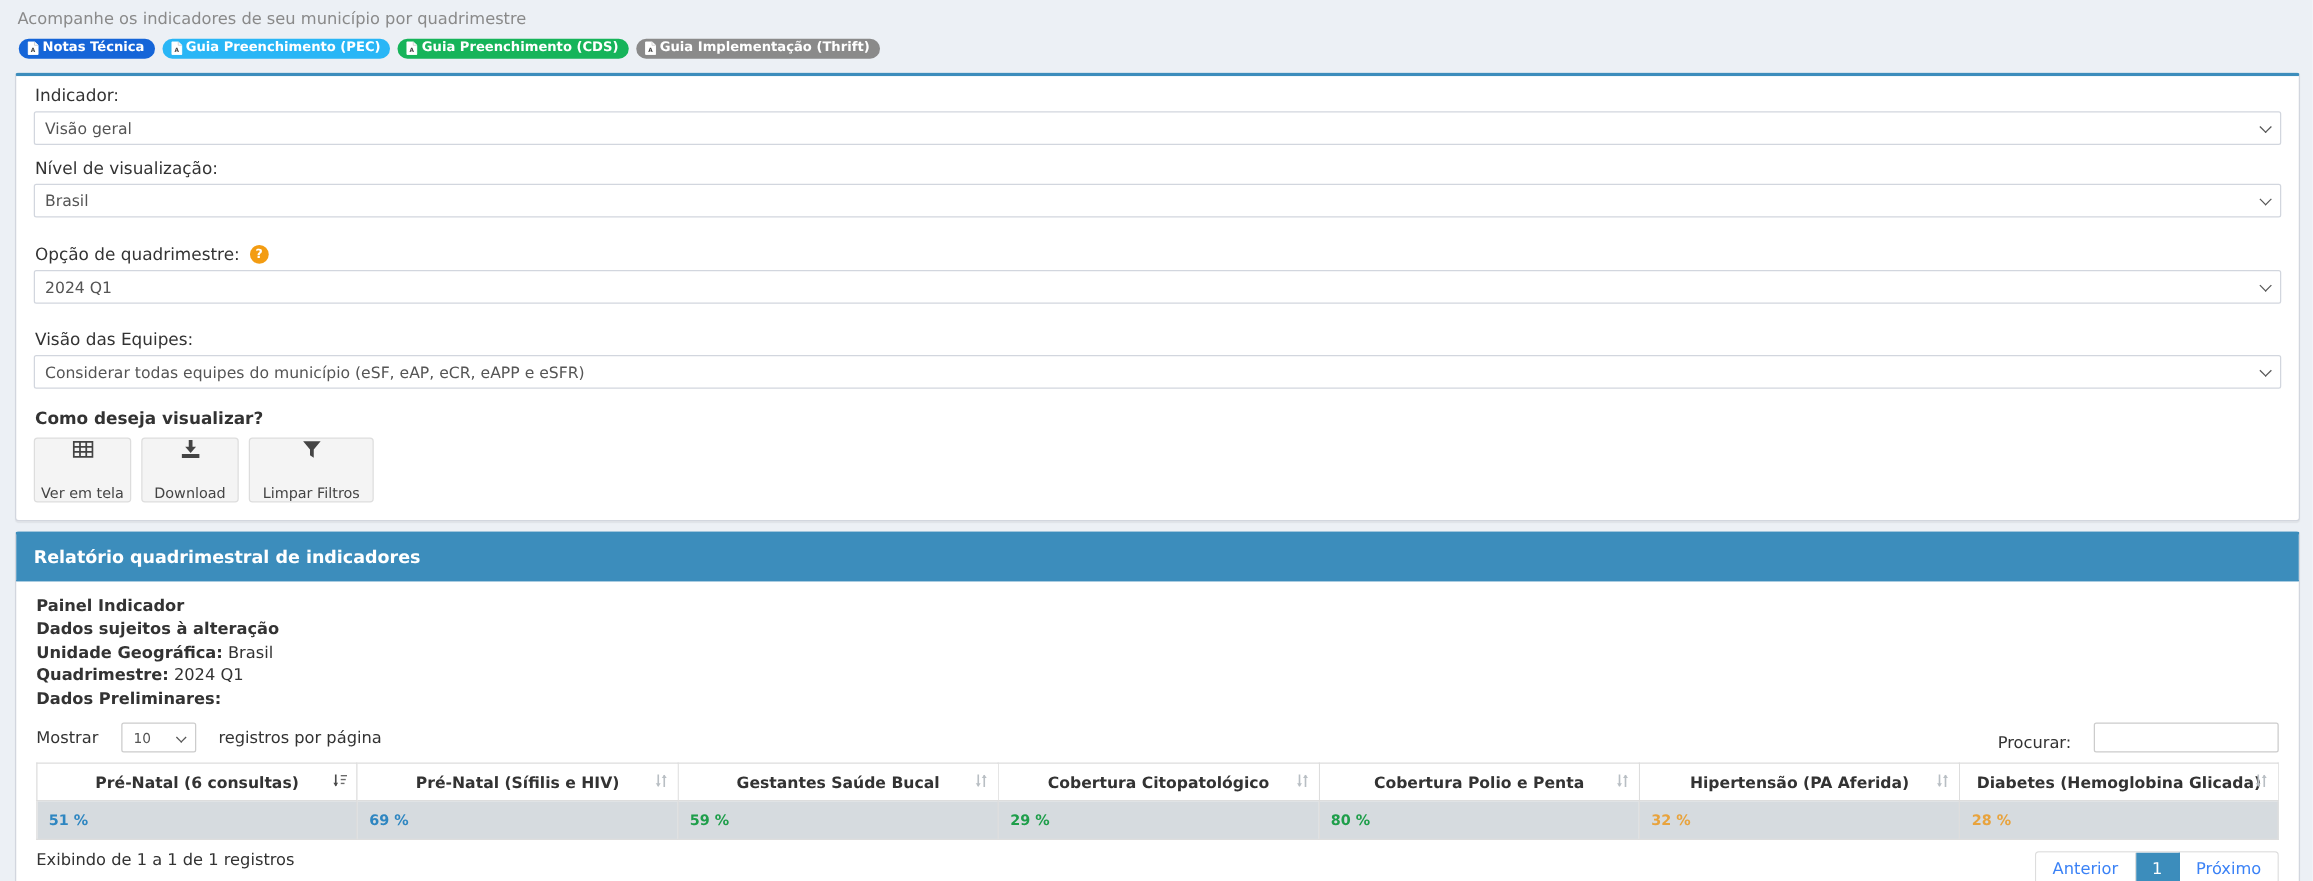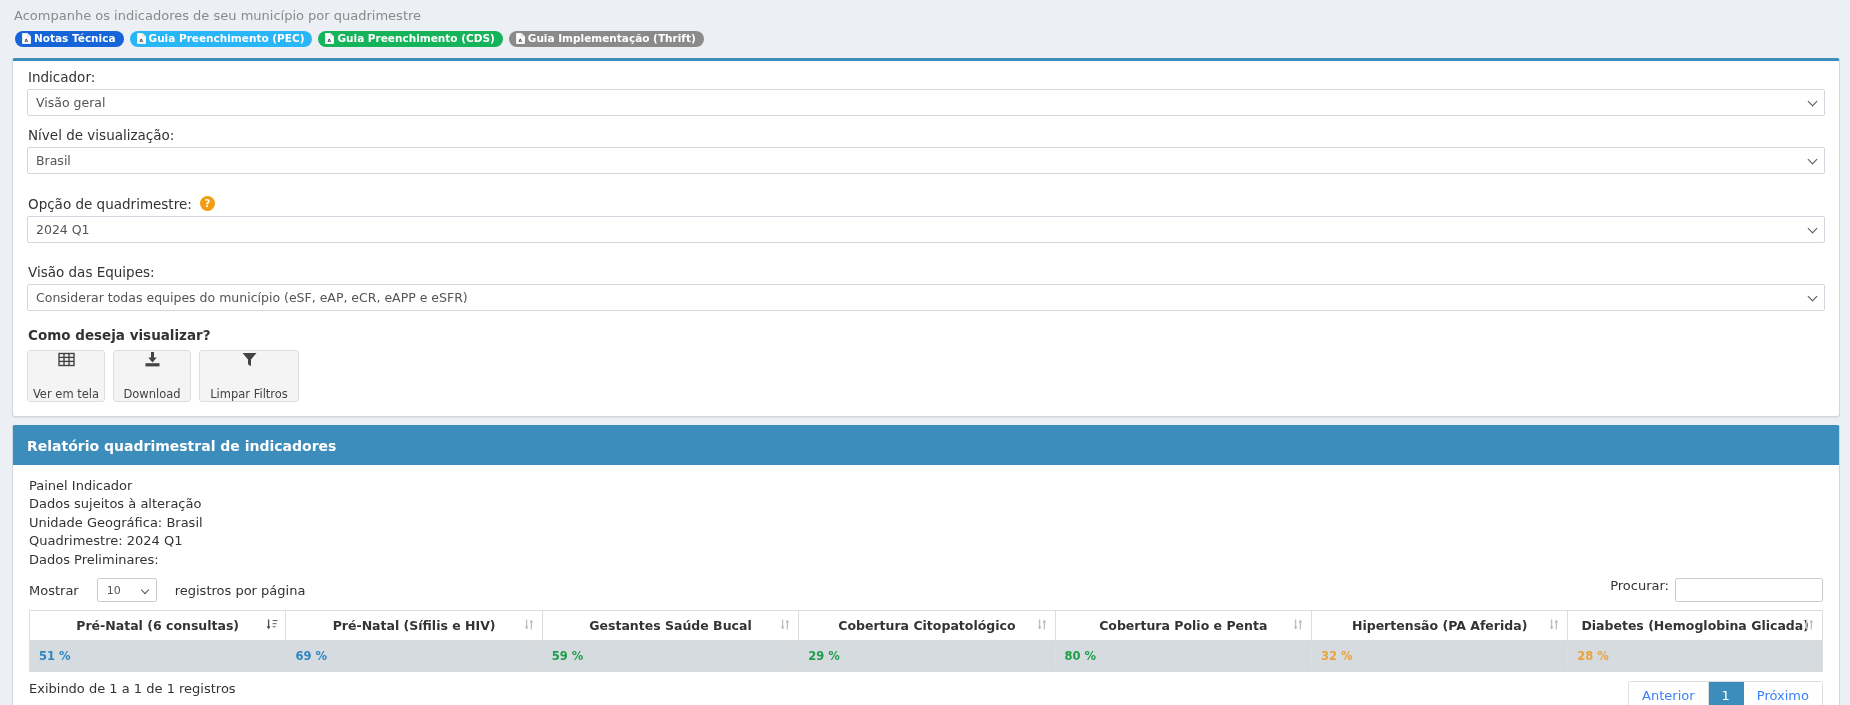--- a/index.html
+++ b/index.html
@@ -175,21 +175,21 @@
   .action-btn .ic svg { display: block; }
   .action-btn .lbl { white-space: nowrap; line-height: 12px; }
 
   
   .report-body { padding: 12px 16px 10px 16px; }
   .meta-line {
     font-size: 13px;
     line-height: 18.4px;
     color: #333;
   }
-  .meta-line b { font-weight: normal; text-align: right; }
+  .meta-line b { font-weight: bold; text-align: right; }
 
   .table-controls {
     display: flex;
     justify-content: space-between;
     align-items: center;
     margin-top: 8px;
     height: 26px;
   }
   .length-ctl {
     display: flex;
@@ -216,22 +216,22 @@
     content: "";
     position: absolute;
     right: 8px; top: 8px;
     width: 5px; height: 5px;
     border-right: 1.3px solid #555;
     border-bottom: 1.3px solid #555;
     transform: rotate(45deg);
   }
   .filter-ctl {
     display: flex;
-    align-items: flex-start;
-    gap: 6px;
+    align-items: flex-end;
+    gap: 18px;
     font-size: 13px;
     color: #333;
   }
   .search-input {
     width: 148px;
     height: 24px;
     border: 1px solid #ccc;
     border-radius: 2px;
     background: #fff;
     font-size: 12px;

